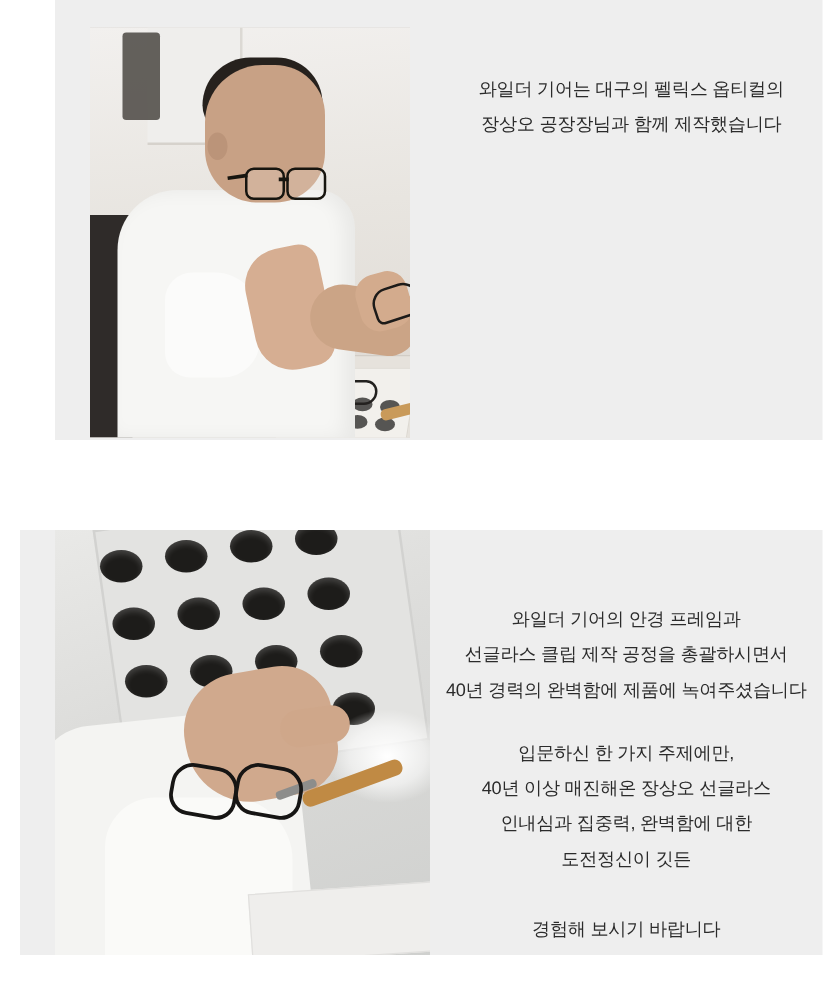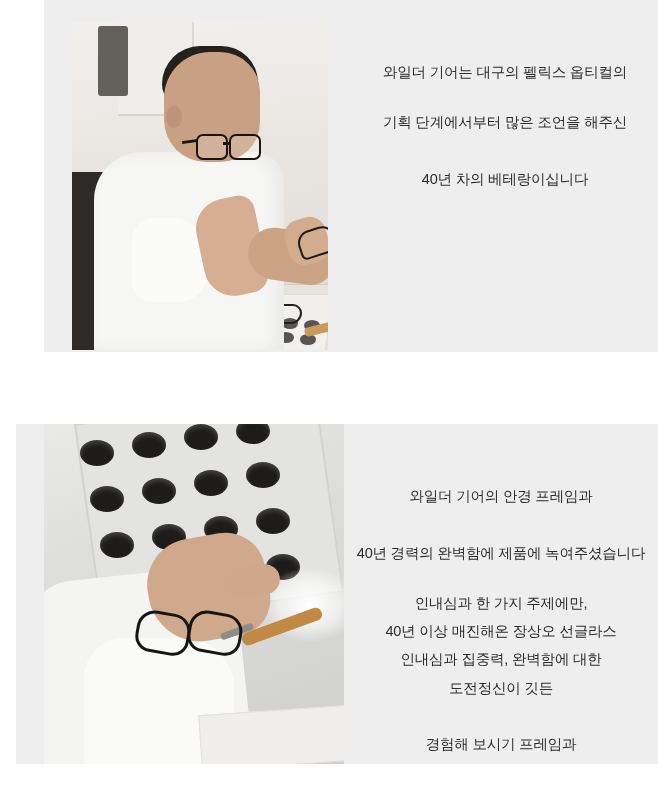--- a/index.html
+++ b/index.html
@@ -410,25 +410,25 @@
       <div class="p1-armL"></div>
       <div class="p1-armR"></div>
       <div class="p1-handwork"></div>
       <div class="p1-frame-work"></div>
       <div class="p1-tool"></div>
     </div>
 
     <div class="text-one">
       <p class="para">
         <span>와일더 기어는 대구의 펠릭스 옵티컬의</span><br>
+        <span>장상오 공장장님과 함께 제작했습니다</span>
       </p>
       <p class="para">
-        <span>기획 단계에서부터 많은 조언을 해주신</span><br>
         <br>
-        <span>40년 차의 베테랑이십니다</span>
+        <br>
       </p>
     </div>
   </div>
 
   <div class="section-two">
     <div class="panel-bg-two"></div>
 
     <div class="photo-two">
       <div class="p2-bg"></div>
       <div class="p2-tray"></div>
@@ -458,27 +458,27 @@
       <div class="p2-frame">
         <div class="lens l"></div>
         <div class="lens r"></div>
       </div>
       <div class="p2-paper"></div>
     </div>
 
     <div class="text-two">
       <p class="para">
         <span>와일더 기어의 안경 프레임과</span><br>
-        <br>
+        <span>선글라스 클립 제작 공정을 총괄하시면서</span><br>
         <span>40년 경력의 완벽함에 제품에 녹여주셨습니다</span>
       </p>
       <p class="para">
-        <span>인내심과 한 가지 주제에만,</span><br>
+        <span>입문하신 한 가지 주제에만,</span><br>
         <span>40년 이상 매진해온 장상오 선글라스</span><br>
         <span>인내심과 집중력, 완벽함에 대한</span><br>
         <span>도전정신이 깃든</span><br>
         <br>
-        <span>경험해 보시기 프레임과</span>
+        <span>경험해 보시기 바랍니다</span>
       </p>
     </div>
   </div>
 
 </div>
 
 </body></html>

